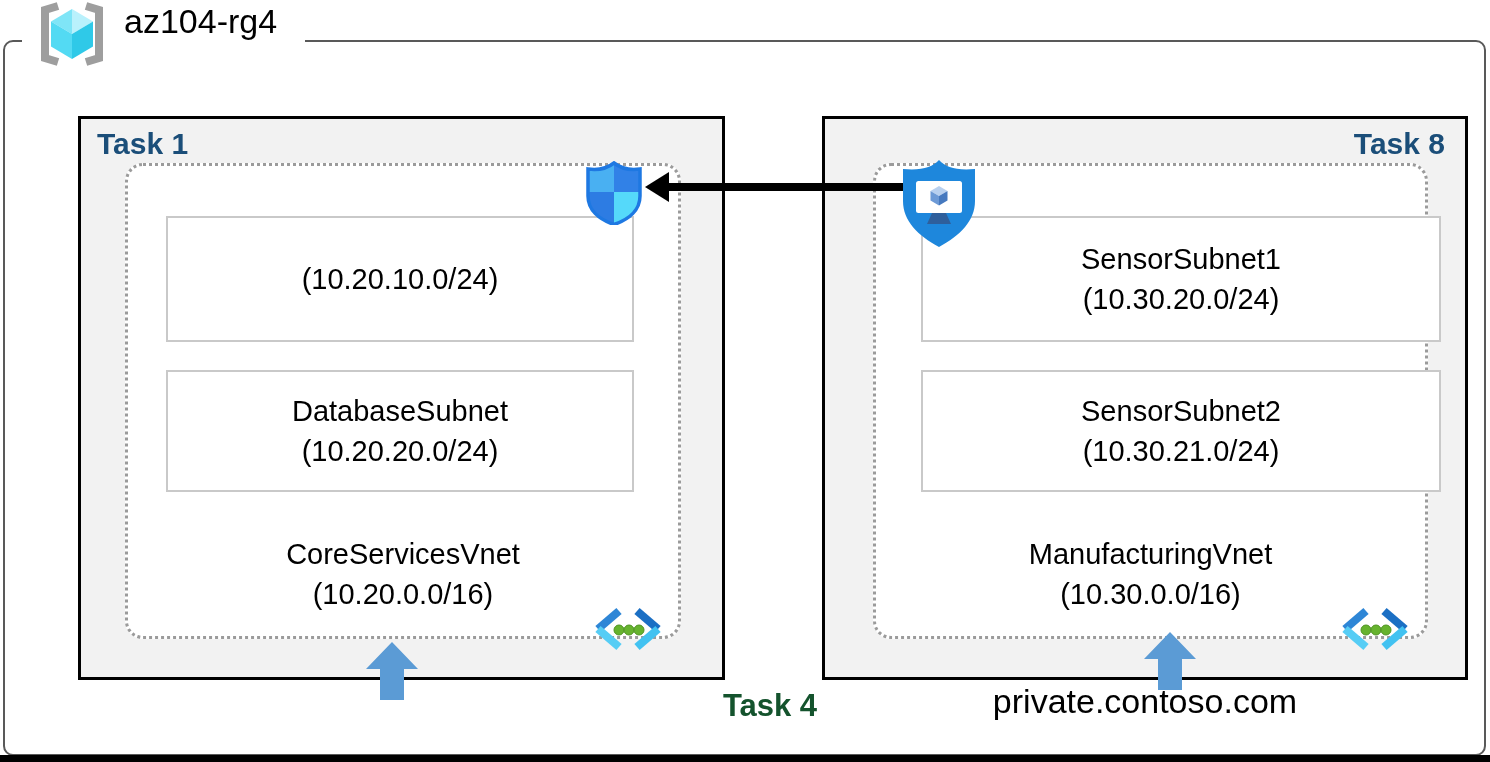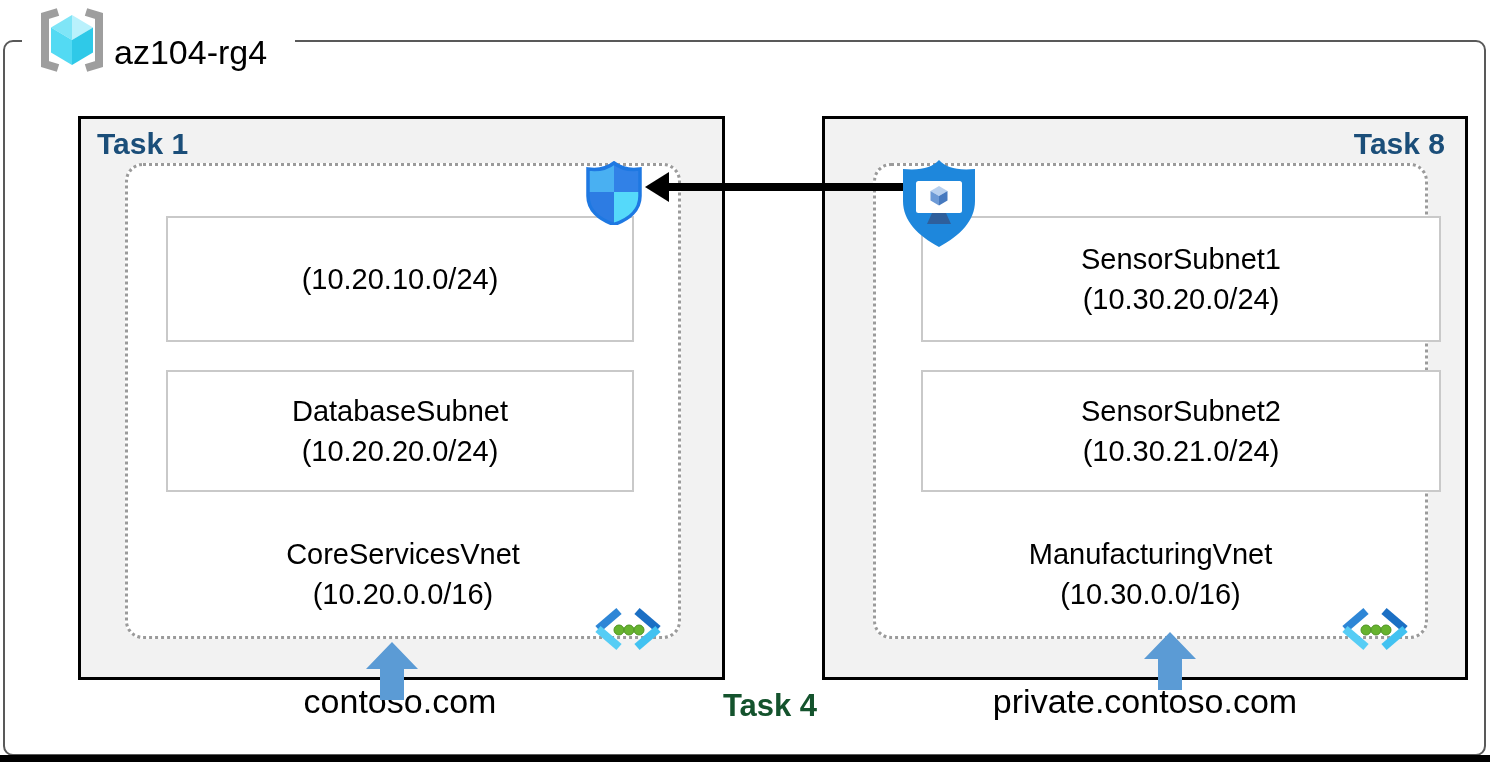--- a/index.html
+++ b/index.html
@@ -5,21 +5,21 @@
   html,body { margin:0; padding:0; background:#fff; }
   body { font-family:"Liberation Sans", sans-serif; }
   .canvas { position:relative; width:1490px; height:762px; background:#fff; overflow:hidden; }
 
   
   .frame { position:absolute; left:3px; top:40px; width:1483px; height:716px;
            border:2px solid #595959; border-radius:10px; box-sizing:border-box; }
   .bottom-bar { position:absolute; left:0; top:755px; width:1490px; height:7px; background:#000; }
 
   .legend { position:absolute; left:22px; top:2px; height:70px; background:#fff;
-            display:flex; align-items:flex-end; gap:2px; padding:0 28px 0 10px; z-index:5; }
+            display:flex; align-items:flex-start; gap:12px; padding:0 28px 0 10px; z-index:5; }
   .legend .rg-name { font-size:34px; color:#000; white-space:nowrap; }
 
   
   .task-box { position:absolute; top:92px; height:564px; background:#f2f2f2;
               border:3px solid #000; box-sizing:border-box;margin-top:24px; }
   .task-box.left  { left:78px;  width:647px; }
   .task-box.right { left:822px; width:646px; }
   .task-label { position:absolute; font-size:30px; font-weight:bold; color:#1b4e79; white-space:nowrap; }
   .task-label.tl { left:16px; top:8px; }
   .task-label.tr { right:20px; top:8px; }
@@ -165,17 +165,16 @@
     <polygon points="33,56 47,56 52,67 28,67" fill="#2e5f9c"></polygon>
   </svg>
 
   <svg class="up-arrow left" viewBox="0 0 52 58">
     <polygon points="26,0 52,27 38,27 38,58 14,58 14,27 0,27" fill="#5b9bd5"></polygon>
   </svg>
   <svg class="up-arrow right" viewBox="0 0 52 58">
     <polygon points="26,0 52,27 38,27 38,58 14,58 14,27 0,27" fill="#5b9bd5"></polygon>
   </svg>
 
-  <div class="dns-label left">contoso.com</div>
   <div class="task4-label">Task 4</div>
   <div class="dns-label right">private.contoso.com</div>
 
 </div>
 
 </body></html>

